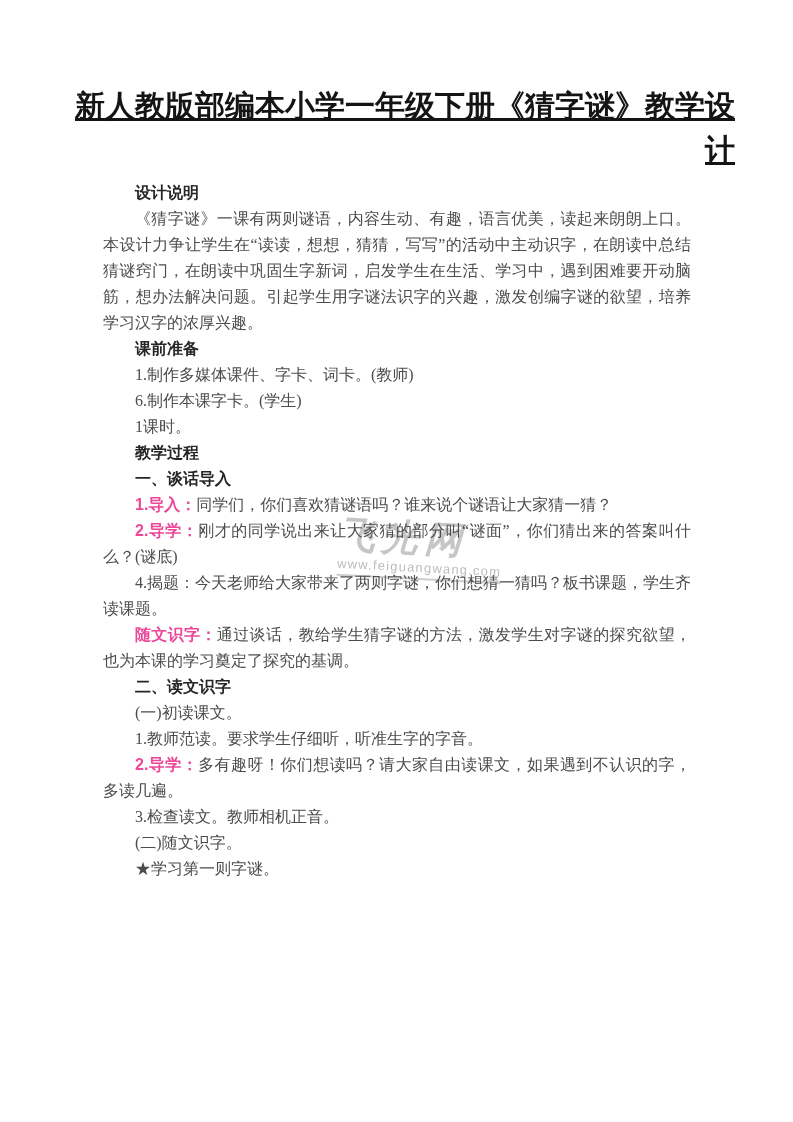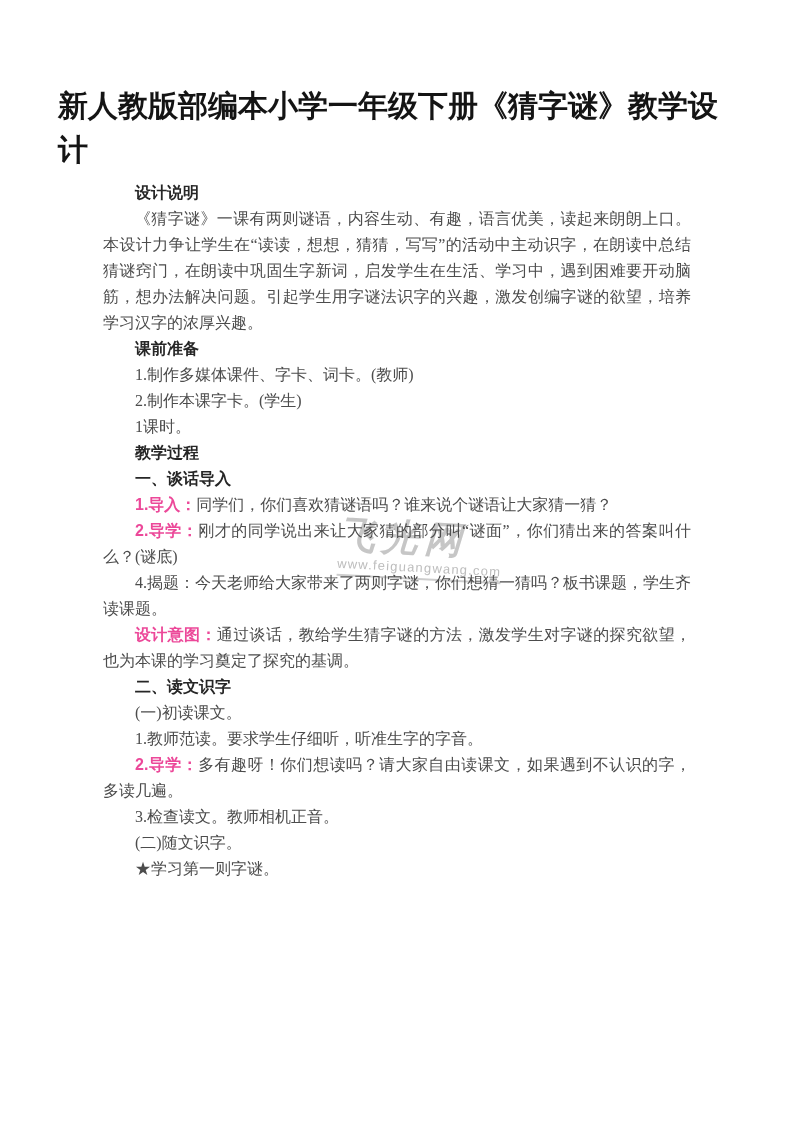--- a/index.html
+++ b/index.html
@@ -6,26 +6,27 @@
   .page{
     position:relative;
     width:793px;height:1122px;
     background:#ffffff;
     overflow:hidden;
     font-family:"Liberation Serif",serif;
   }
   .title{
     position:relative;z-index:1;
     margin:84px 58px 8px 58px;
-    text-align:left;
+    text-align:right;
     font-family:"Liberation Sans",sans-serif;
     font-weight:700;
     font-size:30px;
     line-height:44px;
     color:#141414;
+    text-decoration:underline;
   }
   .content{
     position:relative;z-index:1;
     margin:0 102px 0 103px;
     font-size:16px;
     line-height:26px;
     color:#4c4c4c;
     text-align:justify;
   }
   .content p{margin:0;text-indent:2em;}
@@ -76,28 +77,28 @@
     <div class="wm-url">www.feiguangwang.com</div>
   </div>
 
   <h1 class="title">新人教版部编本小学一年级下册《猜字谜》教学设计</h1>
 
   <div class="content">
     <p class="h">设计说明</p>
     <p class="t">《猜字谜》一课有两则谜语，内容生动、有趣，语言优美，读起来朗朗上口。本设计力争让学生在“读读，想想，猜猜，写写”的活动中主动识字，在朗读中总结猜谜窍门，在朗读中巩固生字新词，启发学生在生活、学习中，遇到困难要开动脑筋，想办法解决问题。引起学生用字谜法识字的兴趣，激发创编字谜的欲望，培养学习汉字的浓厚兴趣。</p>
     <p class="h">课前准备</p>
     <p class="t">1.制作多媒体课件、字卡、词卡。(教师)</p>
-    <p class="t">2.制作本课字卡。(学生)</p>
+    <p class="t">6.制作本课字卡。(学生)</p>
     <p class="t">1课时。</p>
     <p class="h">教学过程</p>
     <p class="h">一、谈话导入</p>
     <p class="t"><b class="lbl">1.导入：</b><span>同学们，你们喜欢猜谜语吗？谁来说个谜语让大家猜一猜？</span></p>
     <p class="t"><b class="lbl">2.导学：</b><span>刚才的同学说出来让大家猜的部分叫“谜面”，你们猜出来的答案叫什么？(谜底)</span></p>
     <p class="t">4.揭题：今天老师给大家带来了两则字谜，你们想猜一猜吗？板书课题，学生齐读课题。</p>
-    <p class="t"><b class="lbl">设计意图：</b><span>通过谈话，教给学生猜字谜的方法，激发学生对字谜的探究欲望，也为本课的学习奠定了探究的基调。</span></p>
+    <p class="t"><b class="lbl">随文识字：</b><span>通过谈话，教给学生猜字谜的方法，激发学生对字谜的探究欲望，也为本课的学习奠定了探究的基调。</span></p>
     <p class="h">二、读文识字</p>
     <p class="t">(一)初读课文。</p>
     <p class="t">1.教师范读。要求学生仔细听，听准生字的字音。</p>
     <p class="t"><b class="lbl">2.导学：</b><span>多有趣呀！你们想读吗？请大家自由读课文，如果遇到不认识的字，多读几遍。</span></p>
     <p class="t">3.检查读文。教师相机正音。</p>
     <p class="t">(二)随文识字。</p>
     <p class="t">★学习第一则字谜。</p>
   </div>
 
 </div>

